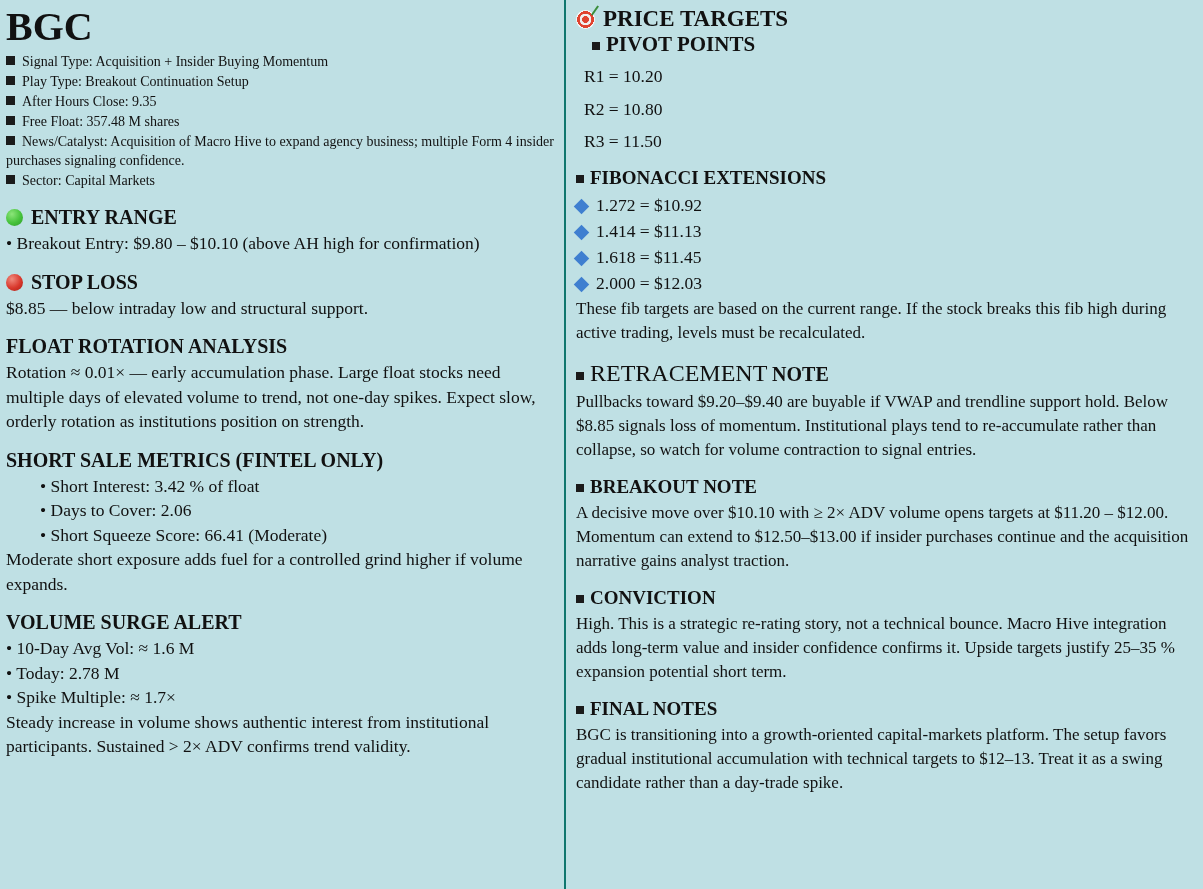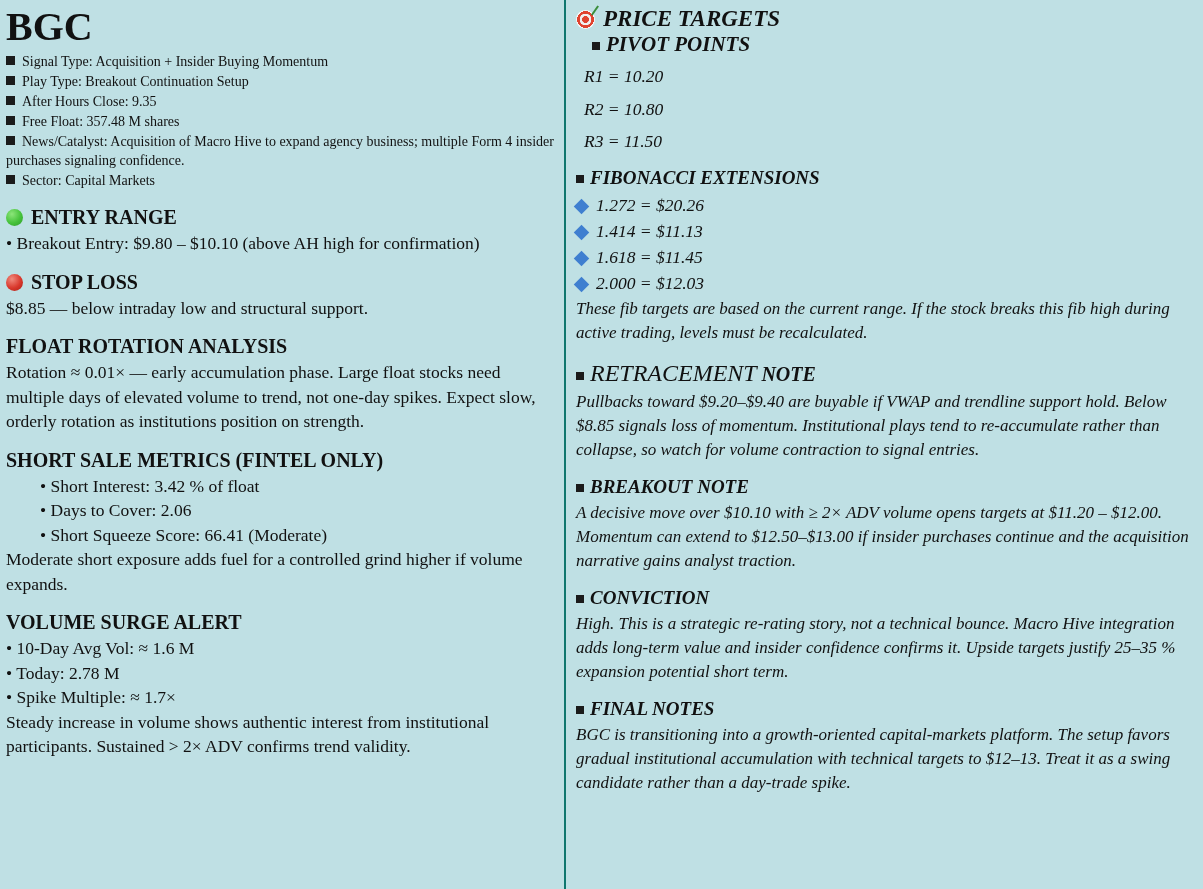--- a/index.html
+++ b/index.html
@@ -25,21 +25,20 @@
     box-sizing: border-box;
   }
   .col-left {
     width: 566px;
     padding: 6px 10px 0 6px;
     border-right: 2px solid #0f766e;
   }
   .col-right {
     width: 637px;
     padding: 6px 10px 0 10px;
-    font-style: italic;
   }
   .ticker {
     font-size: 40px;
     font-weight: bold;
     letter-spacing: 0px;
     line-height: 1.05;
     margin: 0 0 4px 0;
     font-family: "Liberation Serif", serif;
   }
   .bullet-line {
@@ -238,21 +237,21 @@
     </div>
 
     <p class="pivot">R1 = 10.20</p>
     <p class="pivot">R2 = 10.80</p>
     <p class="pivot">R3 = 11.50</p>
 
     <h2 class="section-r">
       <span class="sq-small"></span><span>FIBONACCI EXTENSIONS</span>
     </h2>
     <p class="fib">
-      <span class="diamond"></span><span>1.272 = $20.26</span>
+      <span class="diamond"></span><span>1.272 = $10.92</span>
     </p>
     <p class="fib">
       <span class="diamond"></span><span>1.414 = $11.13</span>
     </p>
     <p class="fib">
       <span class="diamond"></span><span>1.618 = $11.45</span>
     </p>
     <p class="fib">
       <span class="diamond"></span><span>2.000 = $12.03</span>
     </p>

